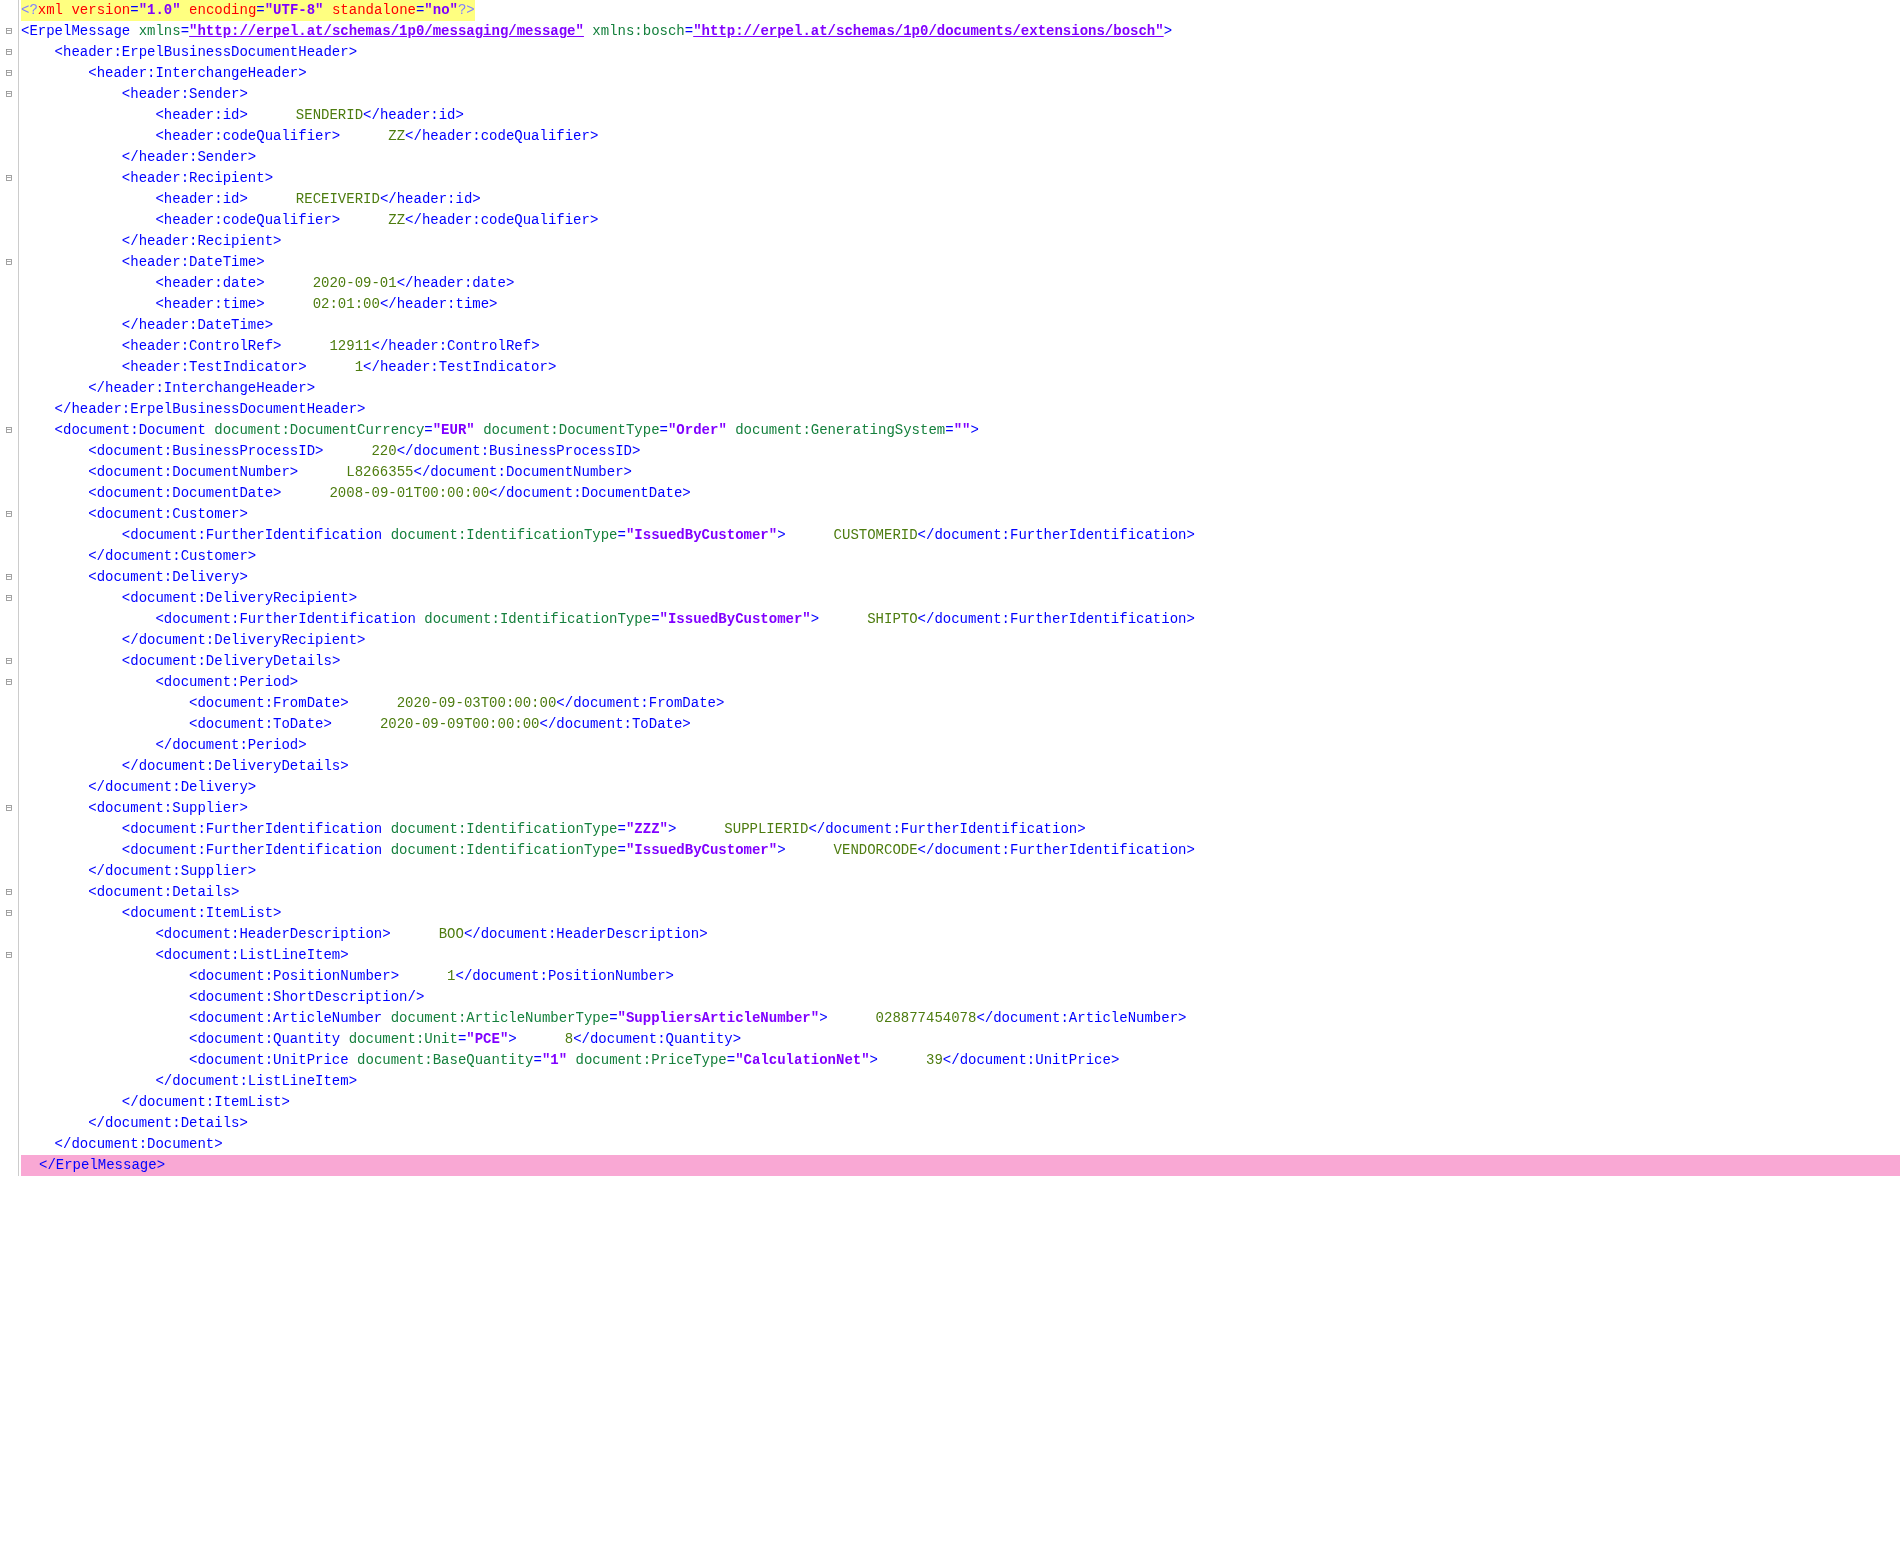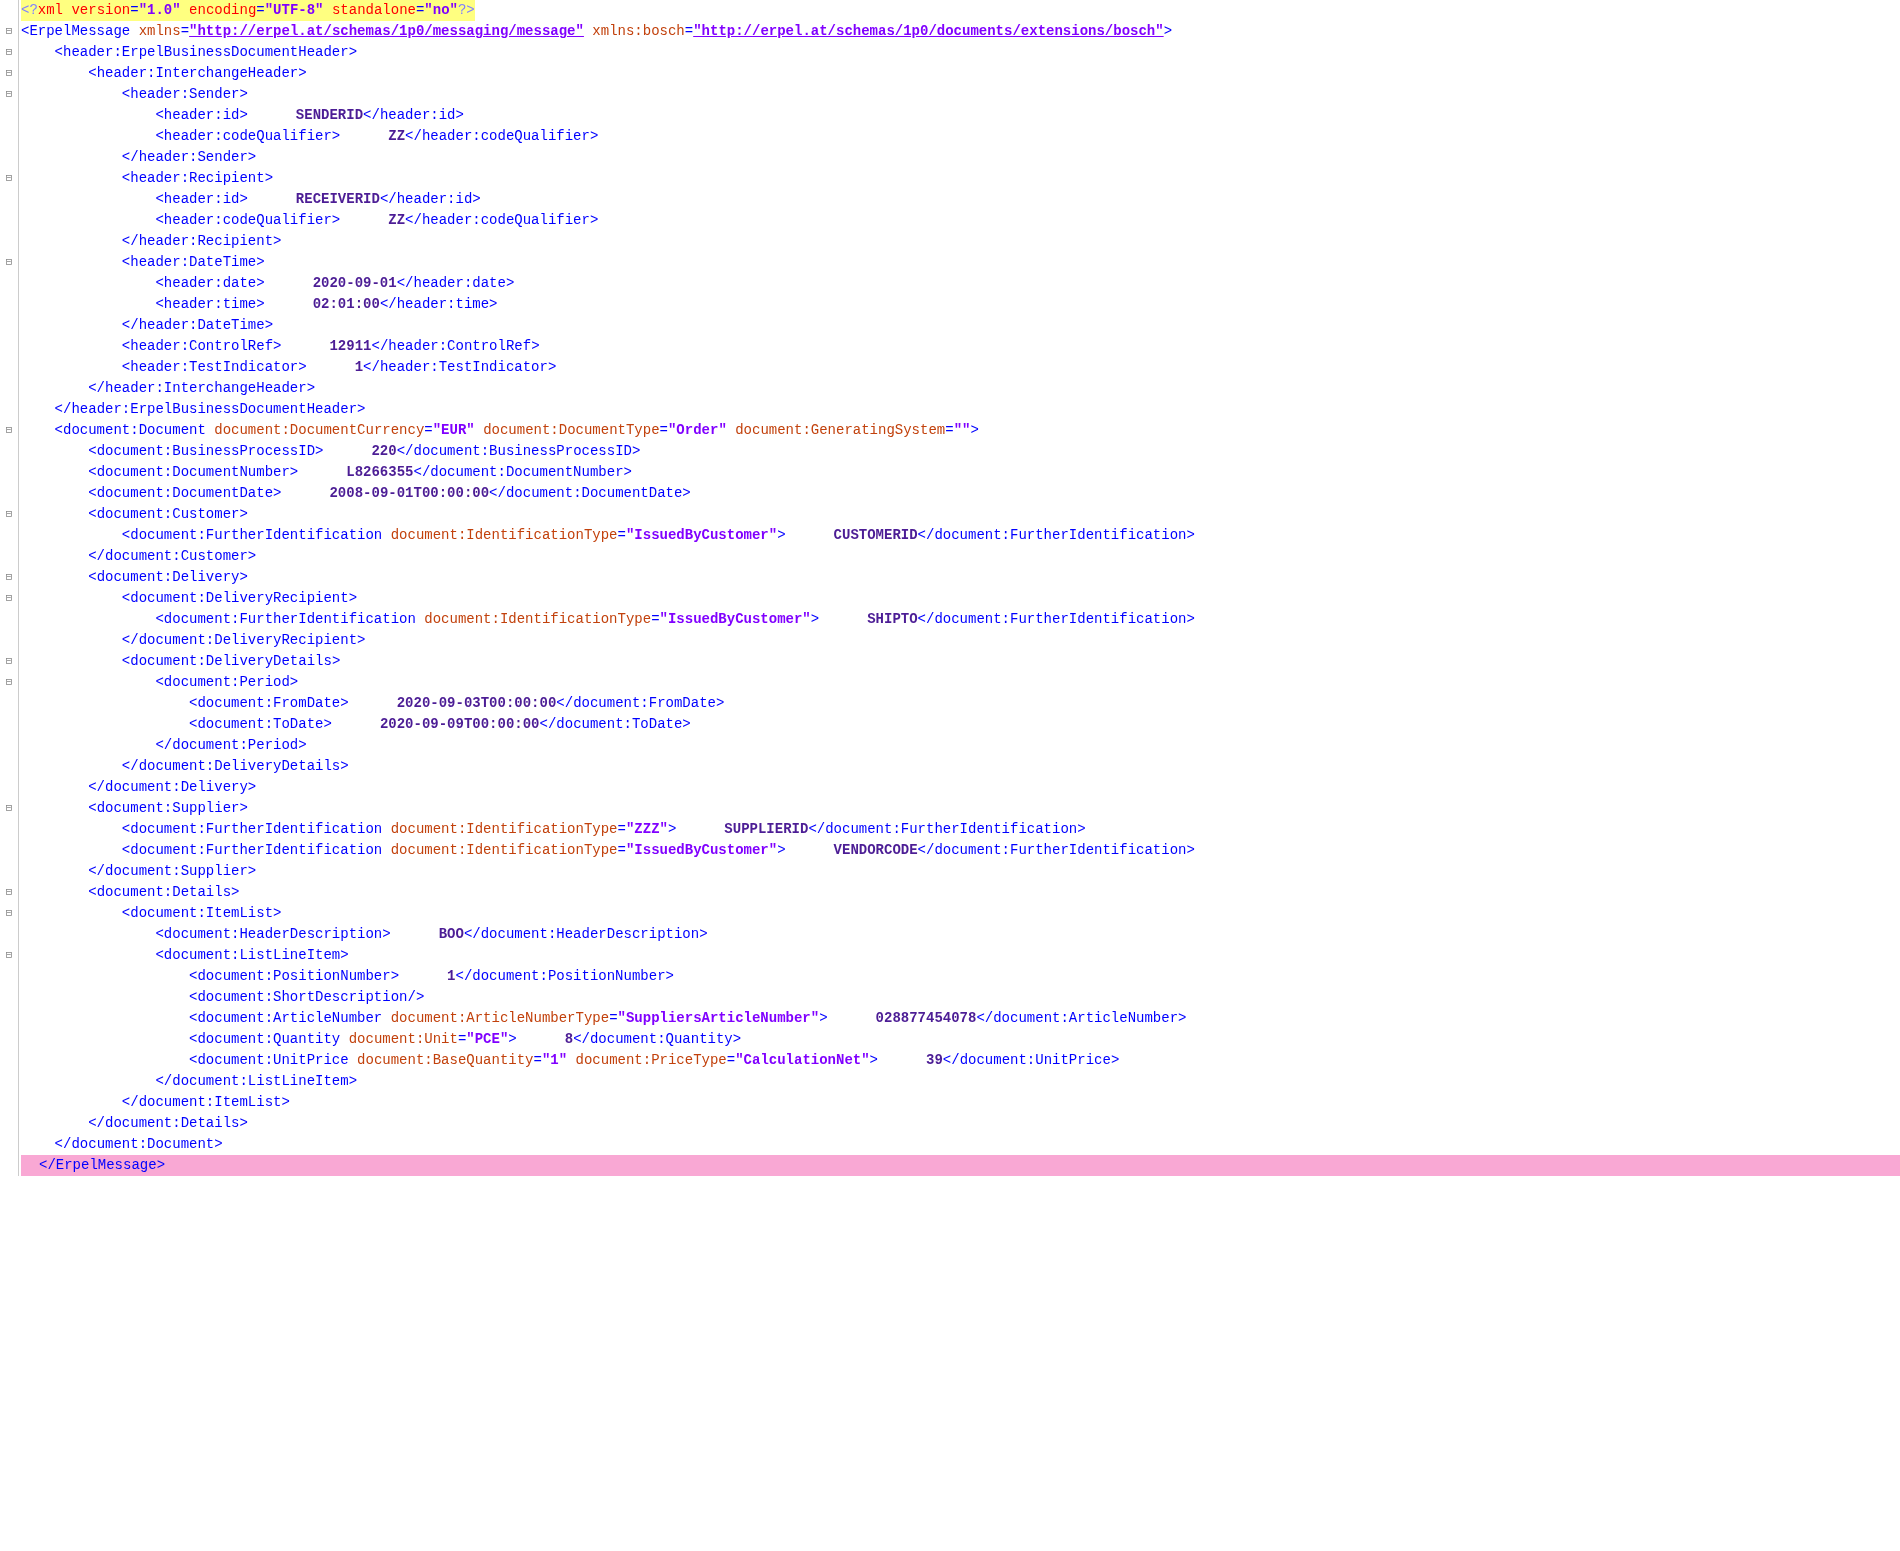--- a/index.html
+++ b/index.html
@@ -47,25 +47,25 @@
   }
   .code .line.hl-yellow  { background: #ffff80; display: inline-block; }
   .code .line.hl-lav     { background: #f9a8d4; display: inline-block; width: 100%; padding-left: 18px; }
 
   
   .pi    { color: #8080ff; }              
   .pi-kw { color: #ff0000; margin-top: 12px; }              
   .pi-v  { color: #8000ff; font-weight: bold; }
   .brk   { color: #0000ff; }              
   .tag   { color: #0000ff; }              
-  .attr  { color: #c2410c; }              
+  .attr  { color: #15803d; }              
   .eq    { color: #0000ff; }              
   .q     { color: #8000ff; font-weight: bold; } 
   .qu    { color: #8000ff; font-weight: bold; text-decoration: underline; } 
-  .txt   { color: #4c1d95;    font-weight: bold; padding-left: 48px; } 
+  .txt   { color: #4d7c0f;    font-weight: normal; padding-left: 48px; } 
 </style>
 </head>
 <body>
 
 <div class="editor">
   <div class="gutter" id="gutter">
       <div class="fold leaf"></div>
       <div class="fold open"></div>
       <div class="fold open"></div>
       <div class="fold open"></div>

